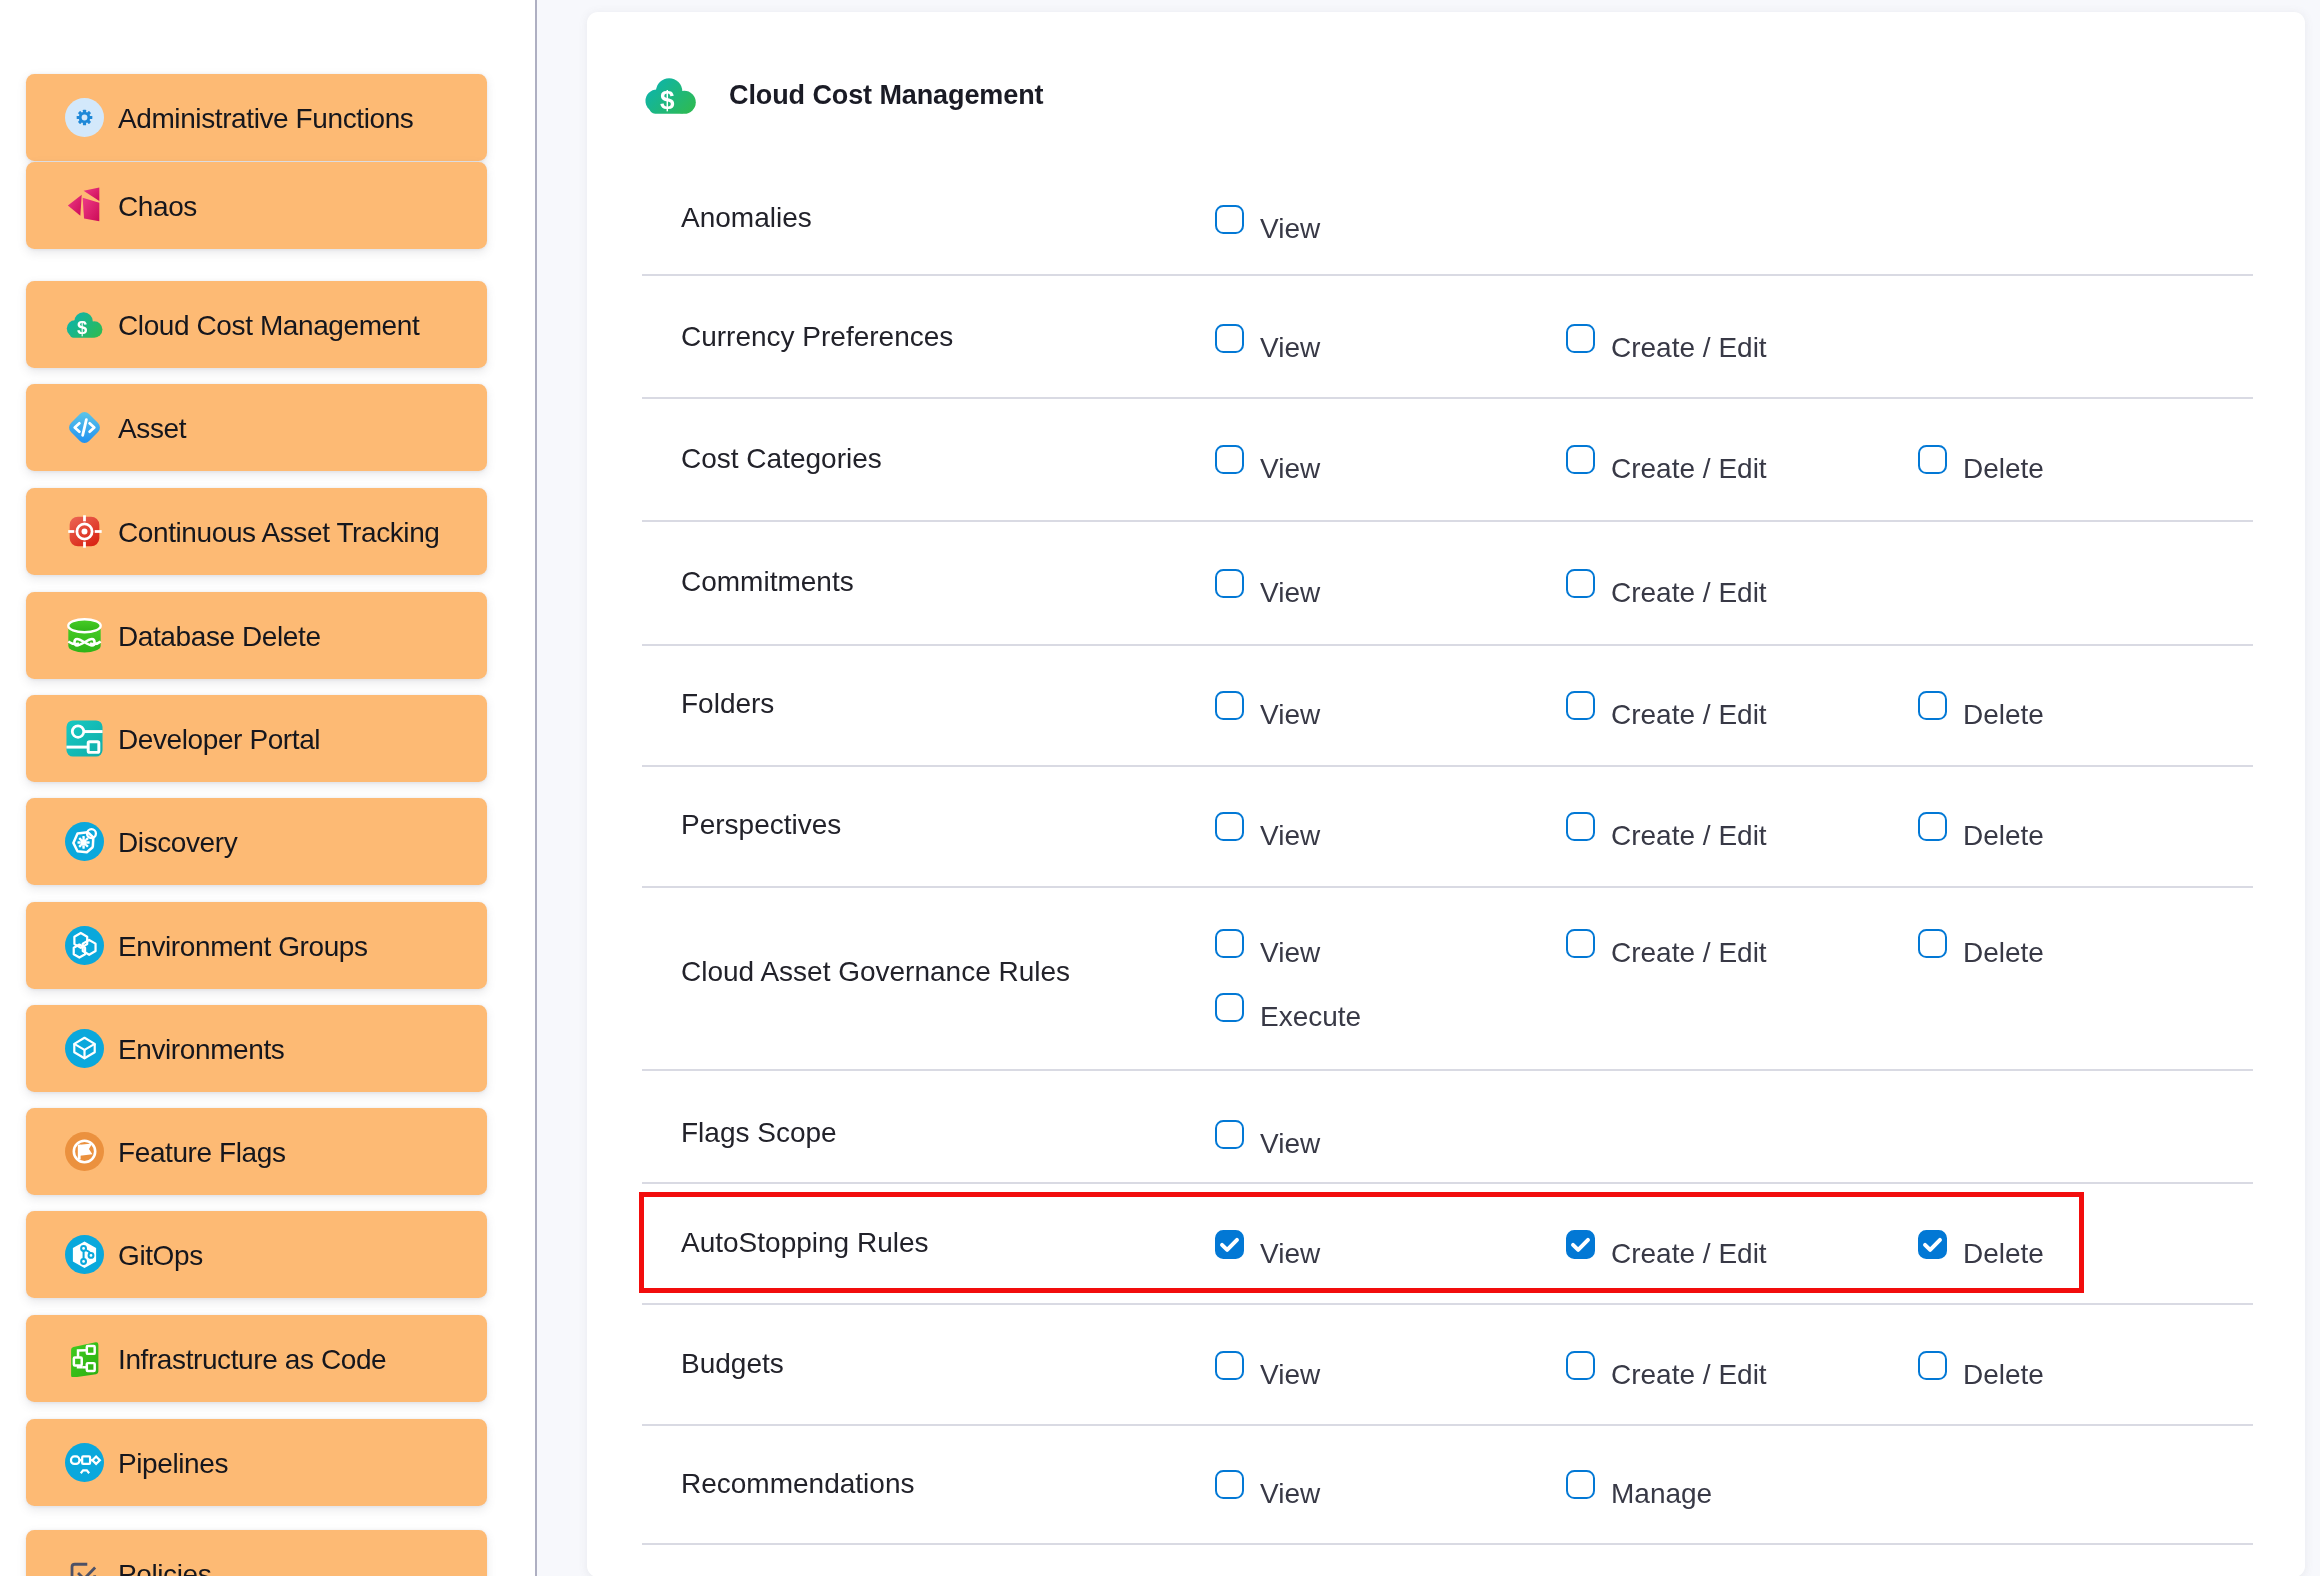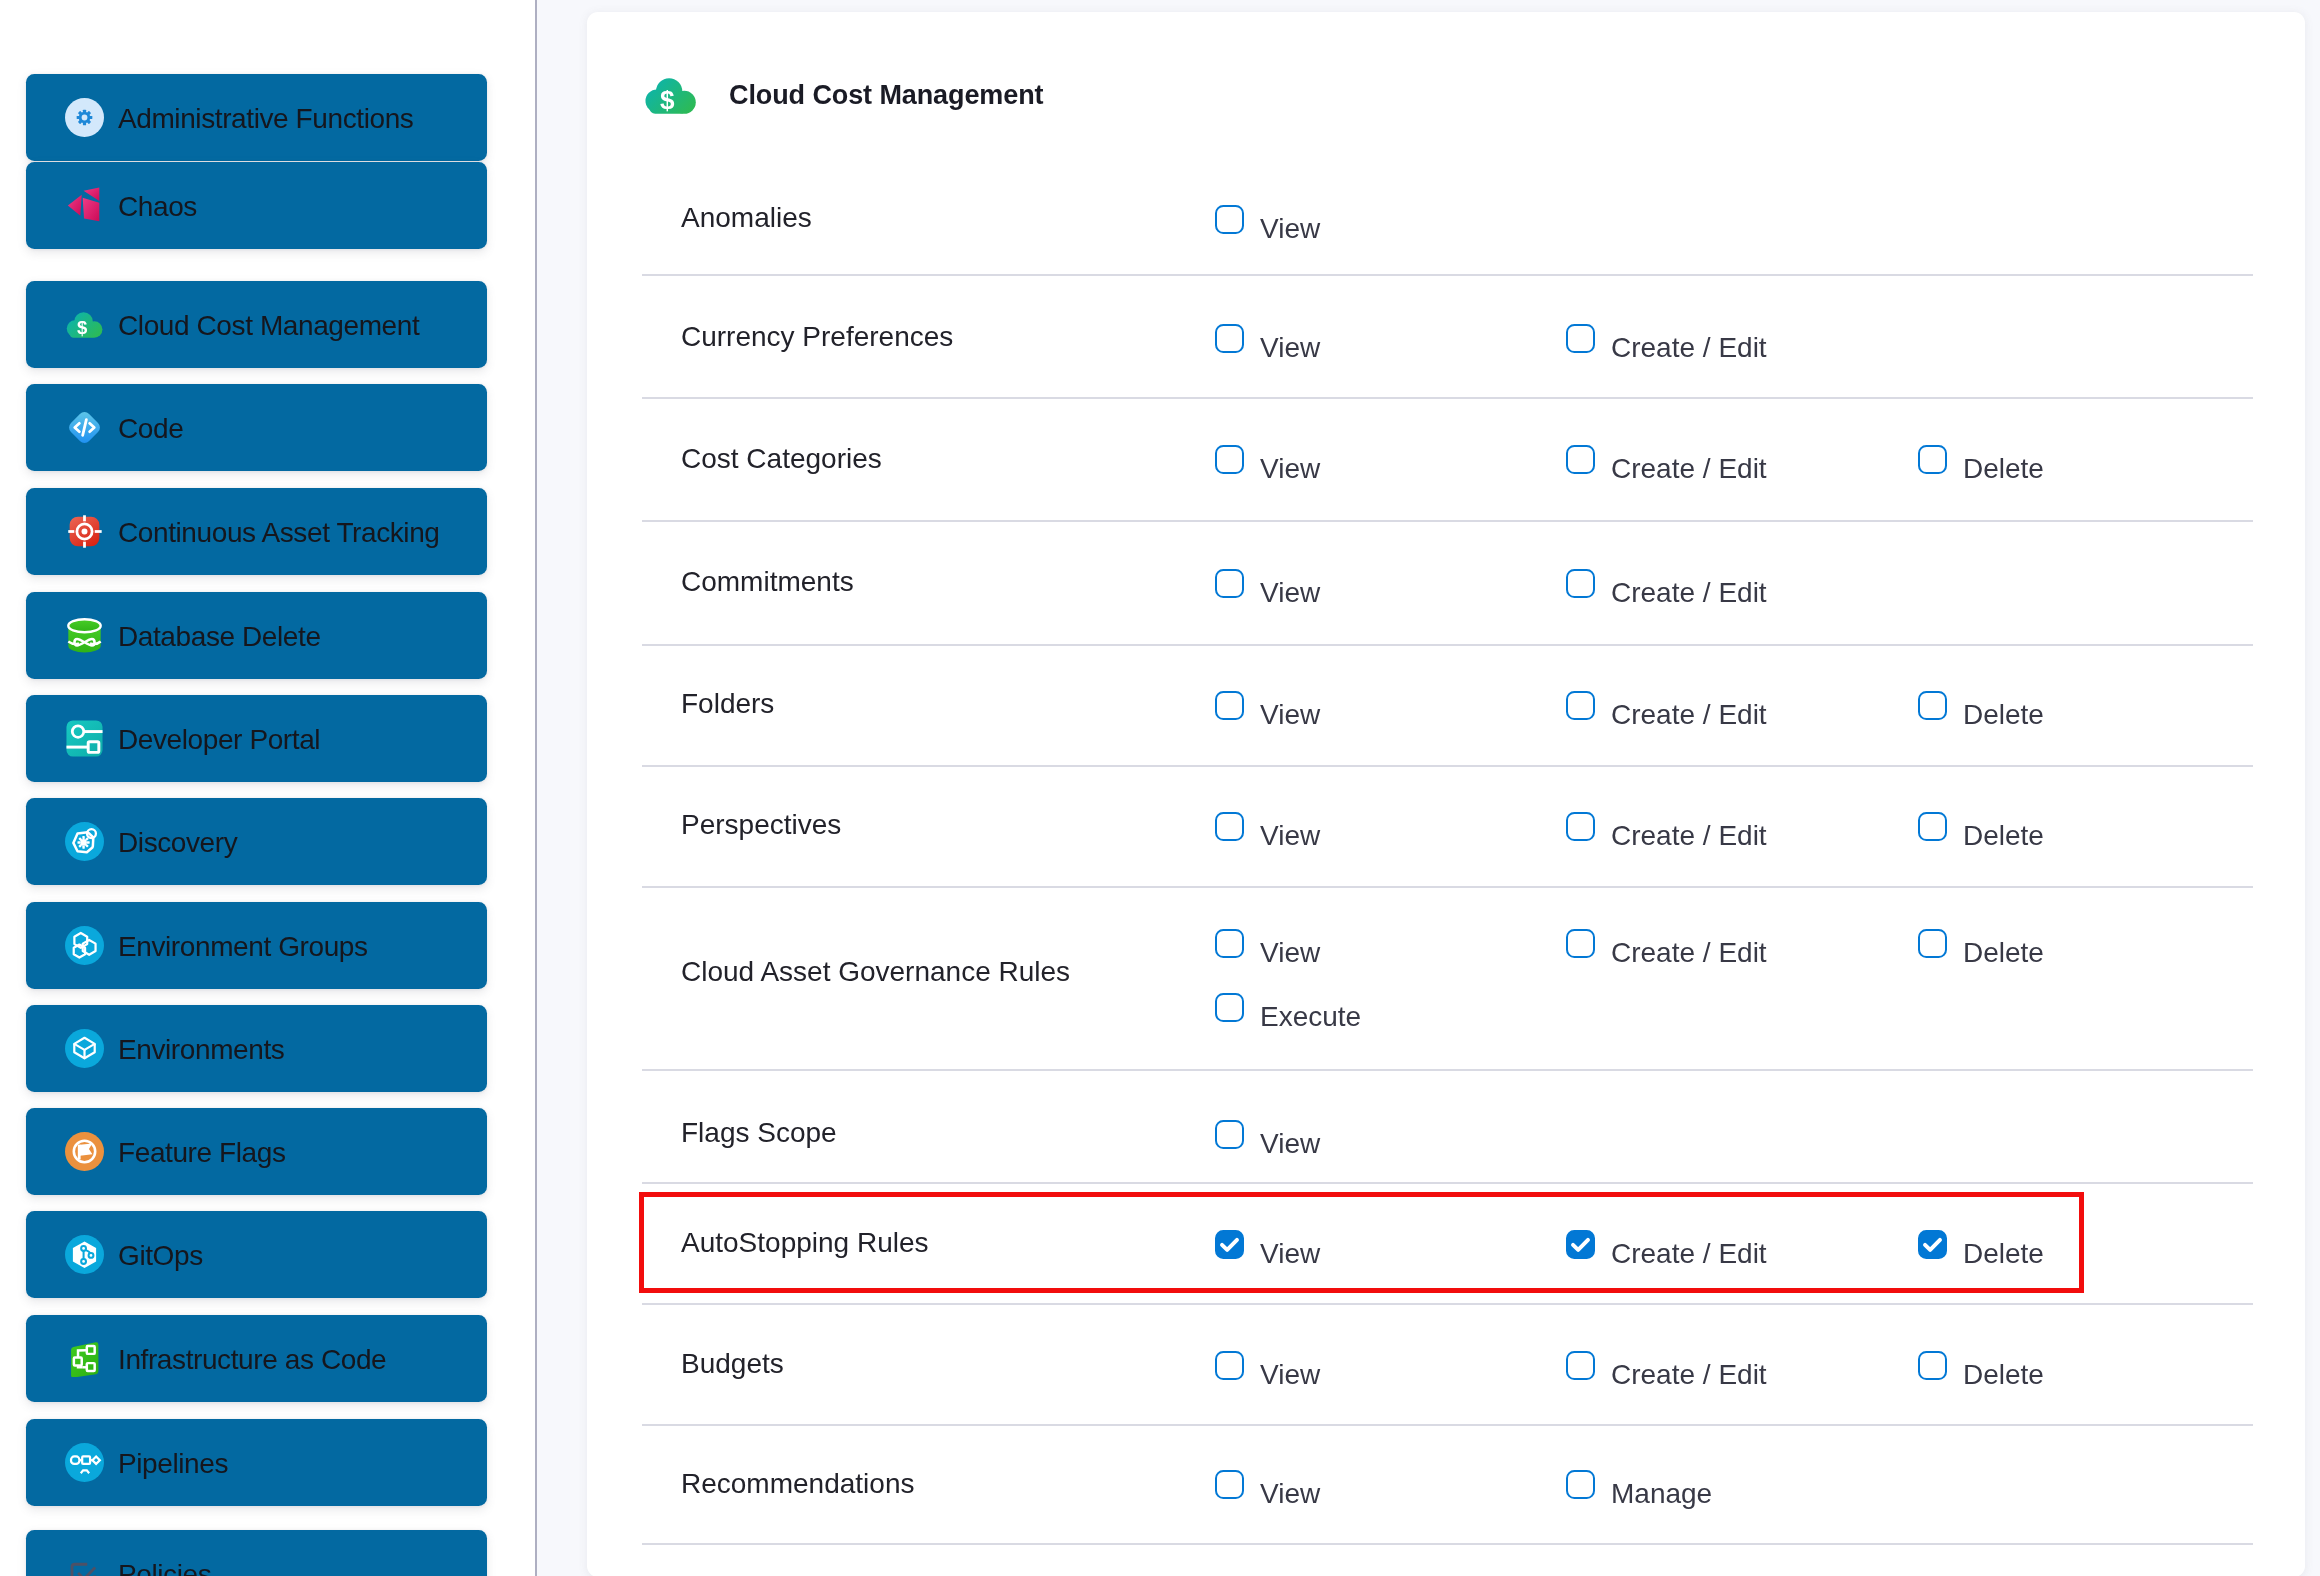--- a/index.html
+++ b/index.html
@@ -1,21 +1,21 @@
 <!DOCTYPE html>
 <html style="font-size:15px"><head><meta charset="utf-8">
 <style>
 * { margin:0; padding:0; box-sizing:border-box; }
 html,body { width:2321px; height:1577px; overflow:hidden; background:#ffffff;
   font-family:"Liberation Sans", sans-serif; -webkit-font-smoothing:antialiased; }
 .rightbg { position:absolute; left:537px; top:0; width:1784px; height:1577px; background:#f7f8fc; }
 .vline { position:absolute; left:535px; top:0; width:1.9px; height:1577px; background:#aeafc2; }
 .panel { position:absolute; left:587px; top:12px; width:1718px; height:1565px;
   background:#ffffff; border-radius:11px; box-shadow:0 1.9px 9.3px rgba(96,97,112,0.10); }
-.scard { position:absolute; left:26px; width:461px; background:#0369a1; border-radius:8.3px;
+.scard { position:absolute; left:26px; width:461px; background:#fdba74; border-radius:8.3px;
   box-shadow:0 0.9px 2.8px rgba(40,41,61,0.06), 0 3.7px 9.3px rgba(96,97,112,0.14);
   display:flex; align-items:center; }
 .sicon { width:39px; height:39px; margin-left:39px; display:flex; align-items:center; justify-content:center; flex:none; }
 .stext { margin-left:14px; margin-top:3.7px; font-size:28px; color:#15161d; letter-spacing:-0.4px; white-space:nowrap; }
 .hdr { position:absolute; left:644px; top:78px; width:1113px; height:37px; }
 .title { position:absolute; left:729px; top:80px; font-size:27px; font-weight:700; color:#1a1b25; letter-spacing:-0.1px; }
 .div { position:absolute; left:642px; width:1611px; height:1.9px; background:#d9dae3; }
 .rl { position:absolute; font-size:28px; color:#22222a; line-height:37px; white-space:nowrap; }
 .cb { position:absolute; display:flex; align-items:center; height:30px; }
 .box { width:29px; height:29px; border:2.8px solid #0278d5; border-radius:8.3px; background:#fff; flex:none; }
@@ -260,21 +260,21 @@
           </linearGradient>
         </defs>
 <rect x="7.2" y="7.2" width="27.6" height="27.6" rx="7" fill="url(#gcode)" transform="rotate(45 21 21)"></rect>
 <g stroke="#fff" stroke-width="3" fill="none" stroke-linecap="round" stroke-linejoin="round">
 <polyline points="15.5,16.5 10.5,21 15.5,25.5"></polyline>
 <polyline points="26.5,16.5 31.5,21 26.5,25.5"></polyline>
 <line x1="23" y1="12.5" x2="19" y2="29.5"></line>
 </g>
 </svg>
     </span>
-    <span class="stext">Code</span>
+    <span class="stext">Asset</span>
   </div>
 <div class="scard" style="top:488px;height:87px">
     <span class="sicon">
       <svg width="39" height="39" viewBox="0 0 42 42">
 <defs>
           <linearGradient id="gcet" x1="0.2" y1="0" x2="0.8" y2="1">
 <stop offset="0" stop-color="#ea6150"></stop>
             <stop offset="1" stop-color="#d92313"></stop>
           </linearGradient>
         </defs>

